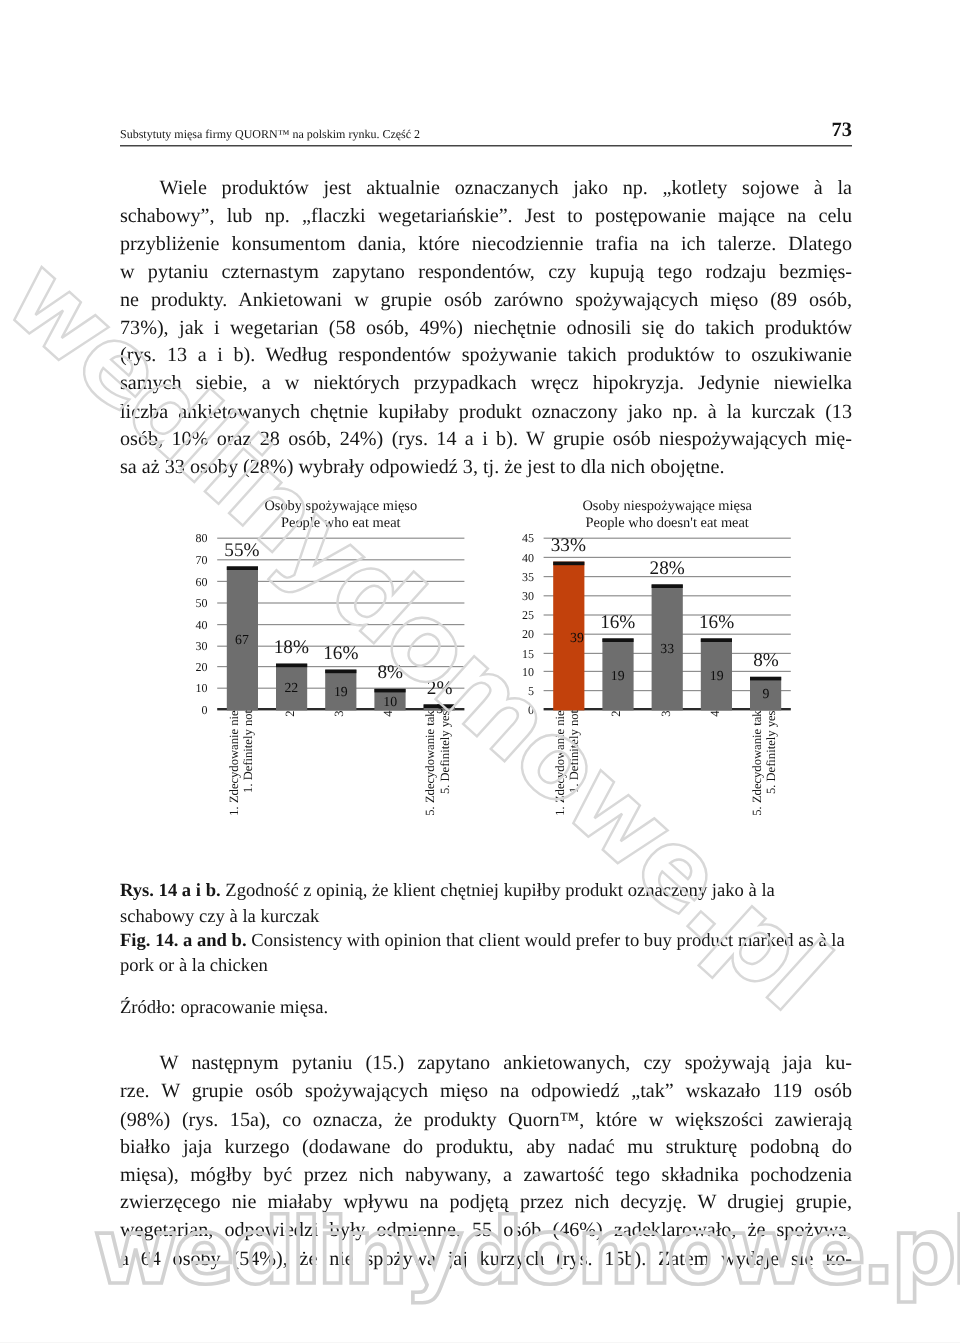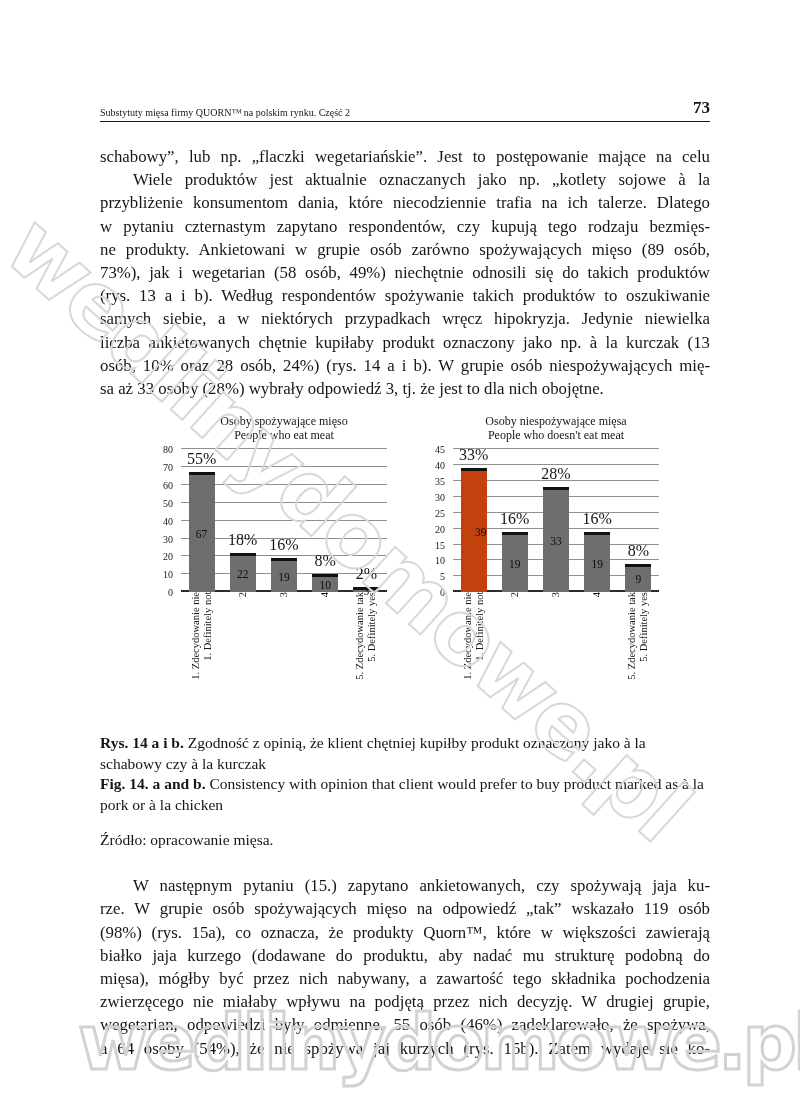--- a/index.html
+++ b/index.html
@@ -64,22 +64,22 @@
   <div class="wm wm-bottom">wedlinydomowe.pl</div>
 
   <div class="content">
 
     <div class="running-head">
       <span class="rh-title">Substytuty mięsa firmy QUORN™ na polskim rynku. Część 2</span>
       <span class="rh-page">73</span>
     </div>
 
     <div class="para">
+        <div class="tline first">Wiele produktów jest aktualnie oznaczanych jako np. „kotlety sojowe à la</div>
         <div class="tline">schabowy”, lub np. „flaczki wegetariańskie”. Jest to postępowanie mające na celu</div>
-        <div class="tline first">Wiele produktów jest aktualnie oznaczanych jako np. „kotlety sojowe à la</div>
         <div class="tline">przybliżenie konsumentom dania, które niecodziennie trafia na ich talerze. Dlatego</div>
         <div class="tline">w pytaniu czternastym zapytano respondentów, czy kupują tego rodzaju bezmięs-</div>
         <div class="tline">ne produkty. Ankietowani w grupie osób zarówno spożywających mięso (89 osób,</div>
         <div class="tline">73%), jak i wegetarian (58 osób, 49%) niechętnie odnosili się do takich produktów</div>
         <div class="tline">(rys. 13 a i b). Według respondentów spożywanie takich produktów to oszukiwanie</div>
         <div class="tline">samych siebie, a w niektórych przypadkach wręcz hipokryzja. Jedynie niewielka</div>
         <div class="tline">liczba ankietowanych chętnie kupiłaby produkt oznaczony jako np. à la kurczak (13</div>
         <div class="tline">osób, 10% oraz 28 osób, 24%) (rys. 14 a i b). W grupie osób niespożywających mię-</div>
         <div class="tline last">sa aż 33 osoby (28%) wybrały odpowiedź 3, tj. że jest to dla nich obojętne.</div>
       </div>

